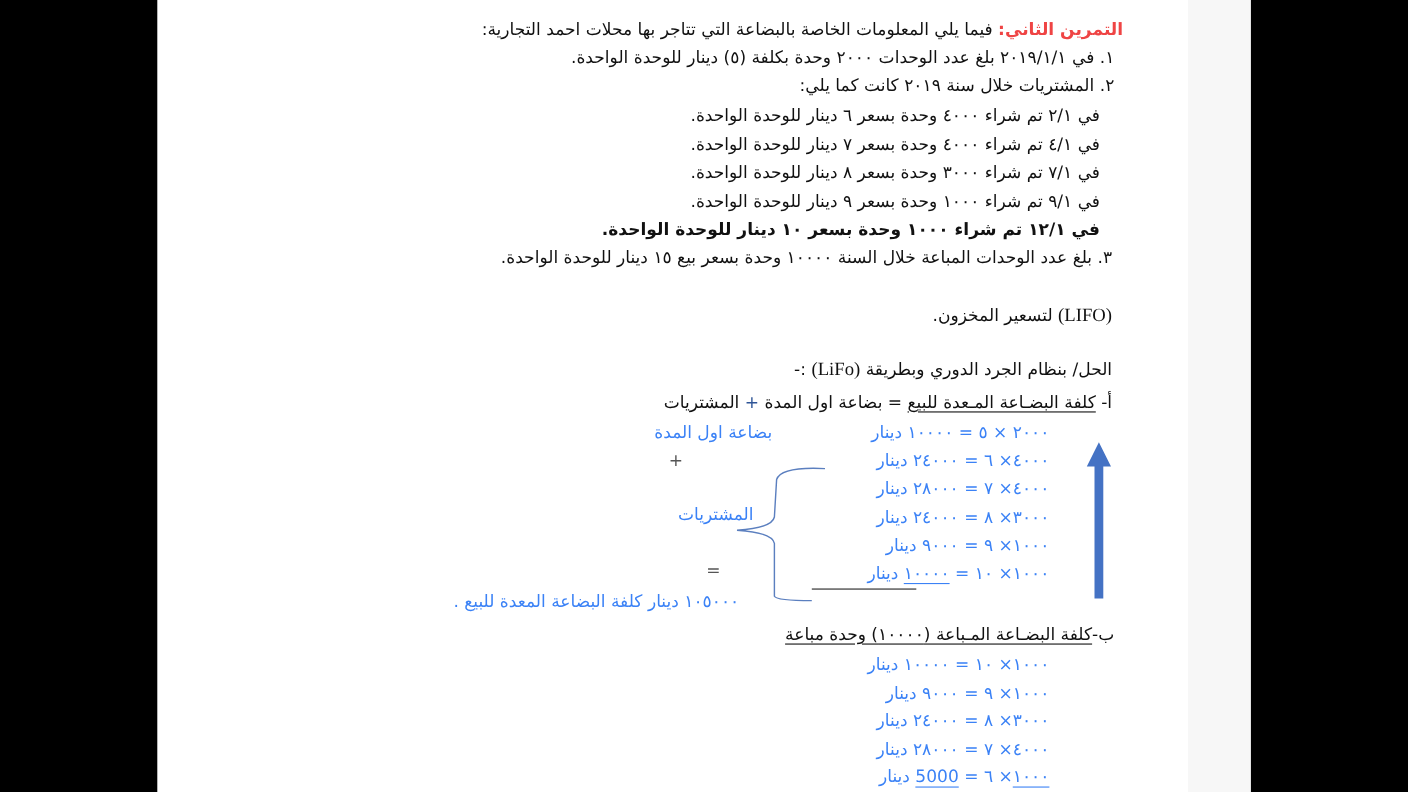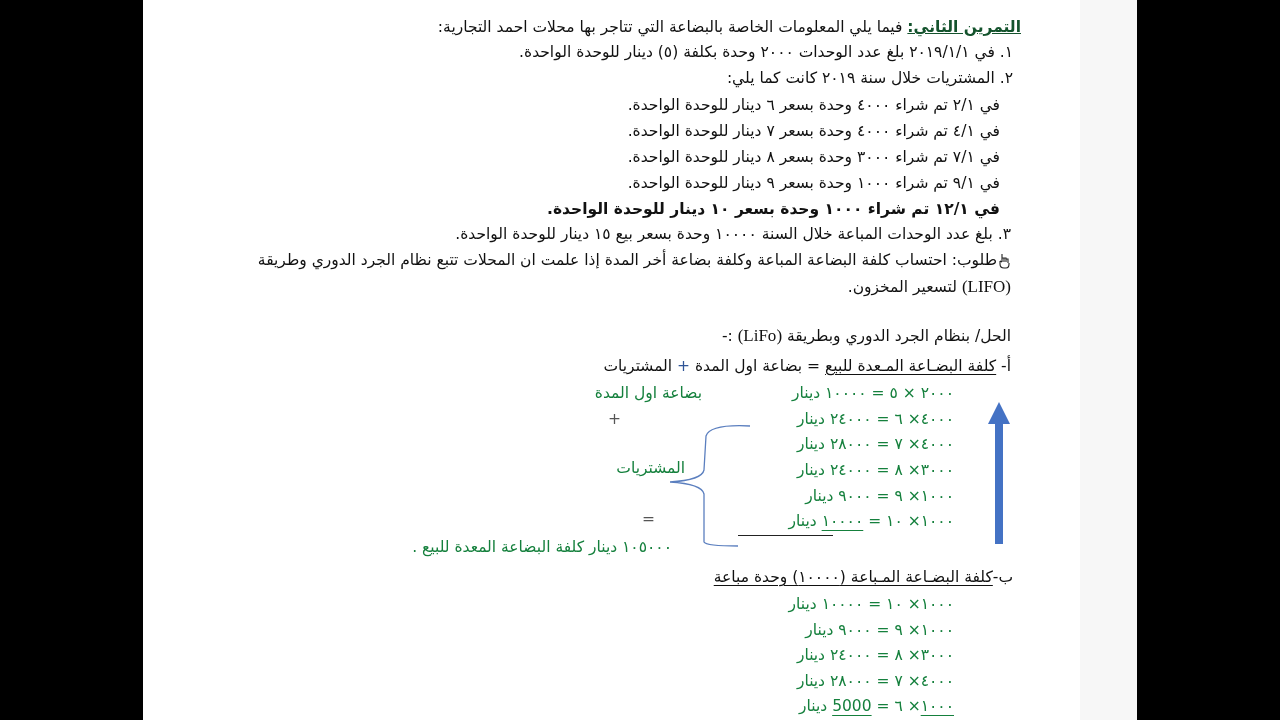--- a/index.html
+++ b/index.html
@@ -13,26 +13,26 @@
     background:#ffffff;
   }
   .page::after {
     content:""; position:absolute; right:0; top:0; width:57px; height:720px; background:#f7f7f7;
   }
   .ln {
     position:absolute; direction:rtl; white-space:nowrap;
     font-size:15.5px; line-height:22px; color:#111;
     font-family:"DejaVu Sans","Liberation Sans",sans-serif;
   }
-  .title { color:#14532d; font-weight:bold;text-decoration:underline; }
+  .title { color:#ef4444; font-weight:bold; }
   .bold { font-weight:bold; }
   .u { text-decoration:underline; text-underline-offset:3px; }
   .latin { font-family:Liberation Serif, serif; font-size:17px; }
   .plus-blue { color:#2f5597; }
-  .calc { position:absolute; direction:rtl; white-space:nowrap; font-size:15.5px; line-height:22px; color:#15803d;
+  .calc { position:absolute; direction:rtl; white-space:nowrap; font-size:15.5px; line-height:22px; color:#3b82f6;
     font-family:"DejaVu Sans","Liberation Sans",sans-serif; }
   .ul-seg { text-decoration:underline; text-underline-offset:4px; }
   .arrow { position:absolute; }
   .brace { position:absolute; }
   .cursor-icon { display:inline-block; width:14px; height:16px; vertical-align:middle; }
 </style>
 </head>
 <body>
 
 <div class="page">
@@ -45,25 +45,20 @@
   <div class="ln" style="right:124px; top:67px;text-align:center;">٢.  المشتريات خلال سنة ٢٠١٩ كانت كما يلي:</div>
 
   <div class="ln" style="right:137px; top:94px;">في ٢/١ تم شراء ٤٠٠٠ وحدة بسعر ٦ دينار للوحدة الواحدة.</div>
   <div class="ln" style="right:137px; top:120px;">في ٤/١ تم شراء ٤٠٠٠ وحدة بسعر ٧ دينار للوحدة الواحدة.</div>
   <div class="ln" style="right:137px; top:146px;">في ٧/١ تم شراء ٣٠٠٠ وحدة بسعر ٨ دينار للوحدة الواحدة.</div>
   <div class="ln" style="right:137px; top:172px;">في ٩/١ تم شراء ١٠٠٠ وحدة بسعر ٩ دينار للوحدة الواحدة.</div>
   <div class="ln" style="right:137px; top:198px;font-weight:bold;">في ١٢/١ تم شراء ١٠٠٠ وحدة بسعر ١٠ دينار للوحدة الواحدة.</div>
 
   <div class="ln" style="right:126px; top:223px;">٣.  بلغ عدد الوحدات المباعة خلال السنة ١٠٠٠٠ وحدة بسعر بيع ١٥ دينار للوحدة الواحدة.</div>
 
-  <div class="ln" style="right:126px; top:249px;">
-    <svg class="cursor-icon" viewBox="0 0 14 16">
-      <path d="M5 1 v8 M5 5 h2 v4 M7 5 h2 v4 M9 6 h2 v4 M3 8 l2 1 M3 8 v3 q0 4 4 4 h2 q3 0 3 -4 v-1" fill="none" stroke="#222" stroke-width="1.1"></path>
-    </svg><span>طلوب: احتساب كلفة البضاعة المباعة وكلفة بضاعة أخر المدة إذا علمت ان المحلات تتبع نظام الجرد الدوري وطريقة</span>
-  </div>
   <div class="ln" style="right:126px; top:276px;">
     <span class="latin">(LIFO)</span><span> لتسعير المخزون.</span>
   </div>
 
   <div class="ln" style="right:126px; top:325px;">
     <span>الحل/ بنظام الجرد الدوري وبطريقة </span><span class="latin">(LiFo)</span><span> :-</span>
   </div>
 
   <div class="ln" style="right:126px; top:355px;margin-left:27px;">
     <span>أ-  </span><span class="u">كلفة البضـاعة المـعدة للبيع</span><span>  = بضاعة اول المدة </span><span class="plus-blue">+</span><span> المشتريات</span>

